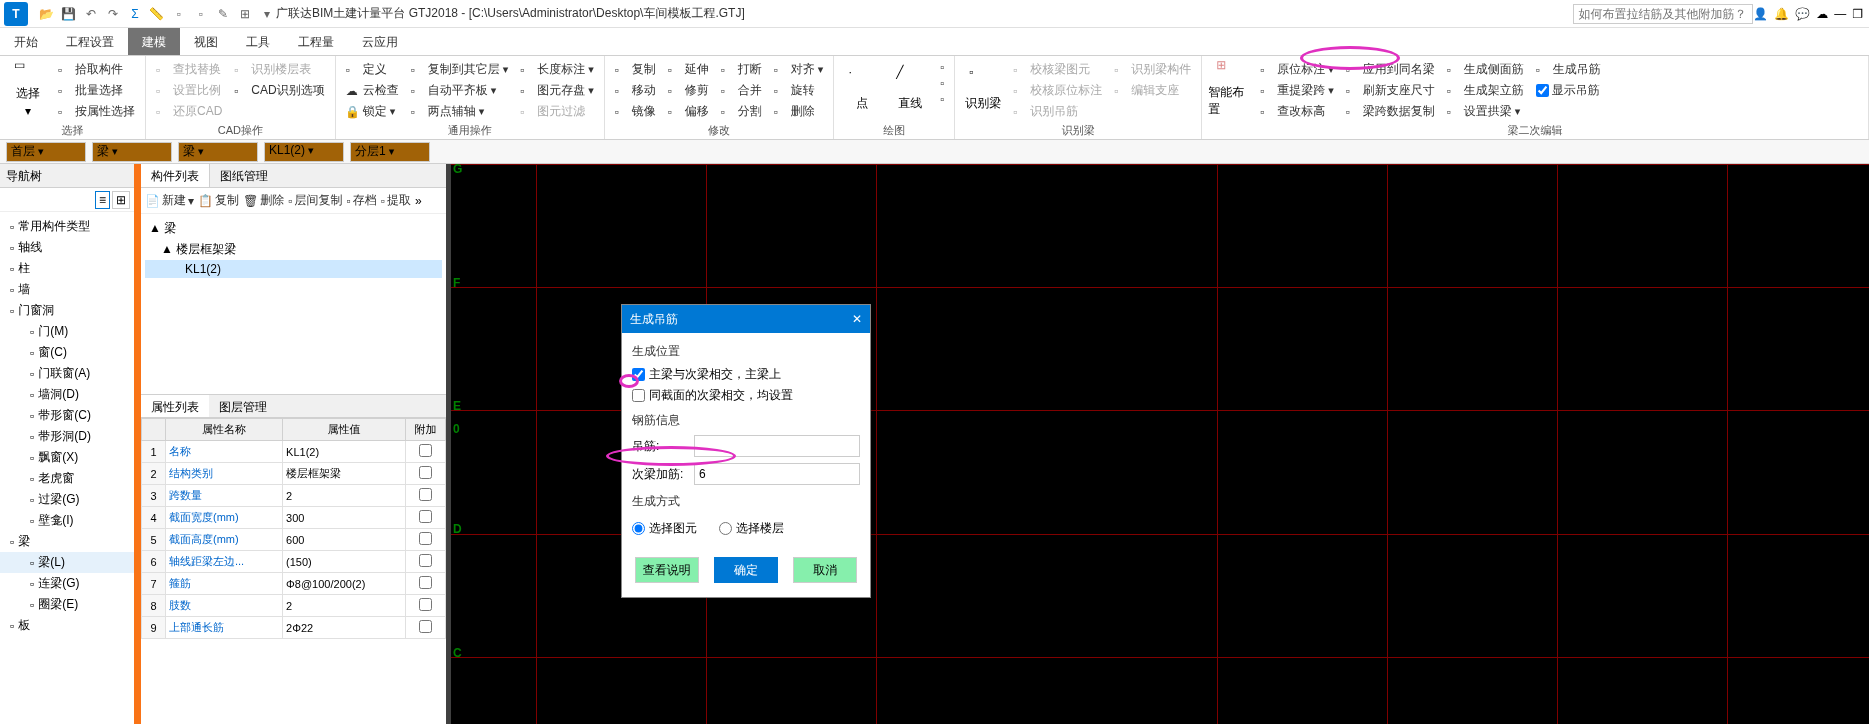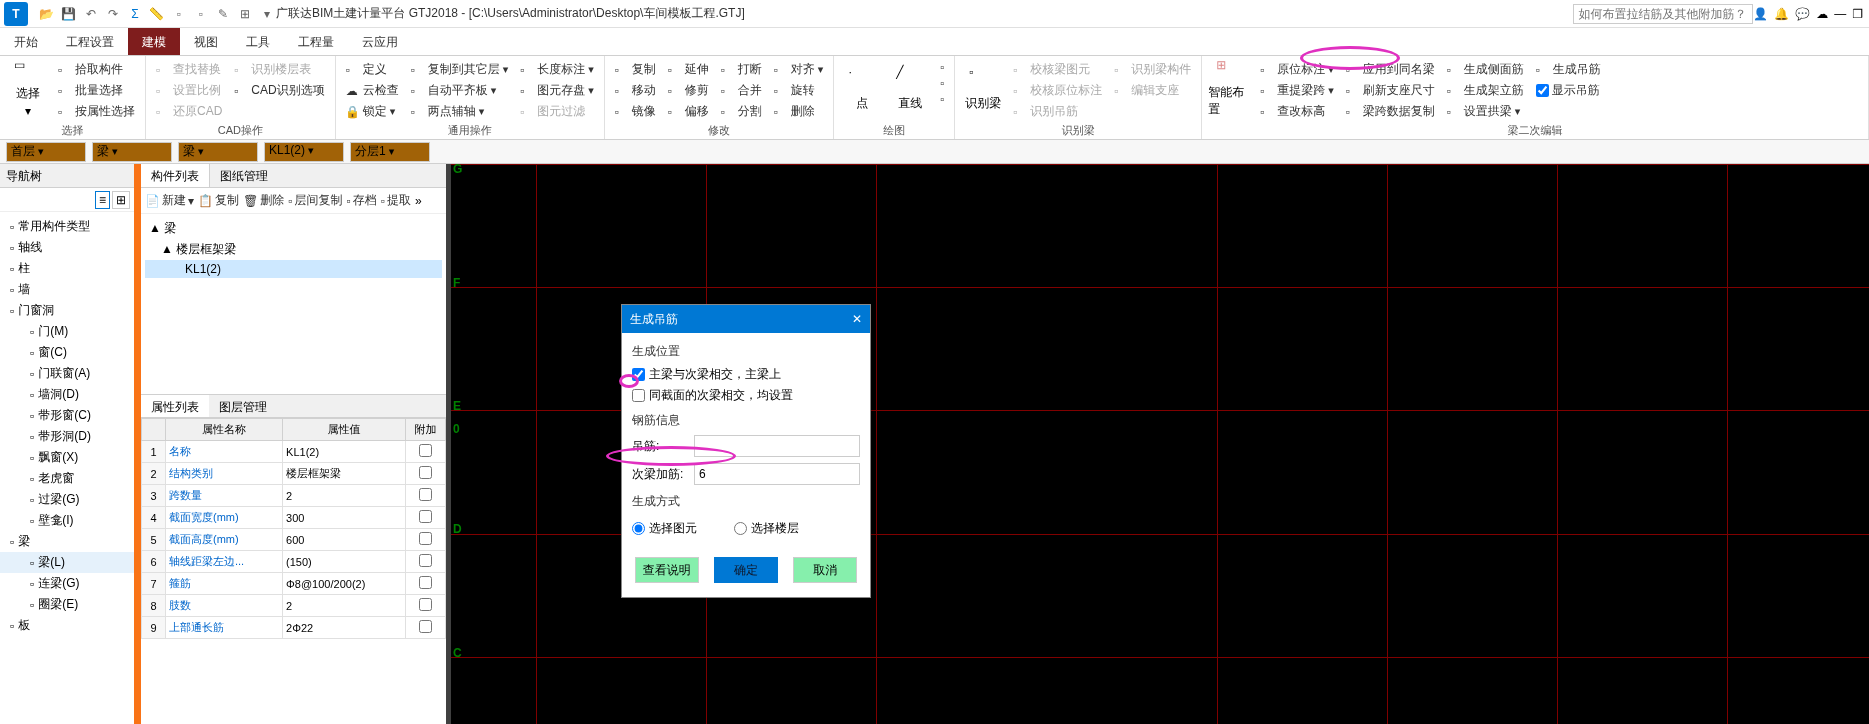--- a/index.html
+++ b/index.html
@@ -6,21 +6,21 @@
 body{background:#f0f0f0;overflow:hidden;}
 .title-bar{height:28px;background:#fff;display:flex;align-items:center;border-bottom:1px solid #e0e0e0;}
 .title-bar .logo{width:24px;height:24px;background:#0078d4;margin:0 4px;border-radius:3px;display:flex;align-items:center;justify-content:center;color:#fff;font-weight:bold;}
 .title-bar .qat{display:flex;gap:4px;margin-left:6px;}
 .title-bar .qat .qbtn{width:18px;height:18px;display:flex;align-items:center;justify-content:center;color:#666;}
 .title-bar .title{flex:1;text-align:left;color:#333;}
 .title-bar .win-ctrl{display:flex;gap:6px;margin-right:6px;align-items:center;}
 .title-bar .searchbox{border:1px solid #ccc;height:20px;width:180px;padding:0 4px;color:#aaa;}
 .menu-bar{height:28px;background:#fff;display:flex;border-bottom:1px solid #d0d0d0;}
 .menu-bar .tab{padding:0 14px;line-height:28px;color:#333;cursor:pointer;}
-.menu-bar .tab.active{background:#7f1d1d;color:#fff;}
+.menu-bar .tab.active{background:#737373;color:#fff;}
 .ribbon{height:84px;background:#fff;display:flex;border-bottom:1px solid #d0d0d0;}
 .rgroup{border-right:1px solid #e0e0e0;padding:2px 6px 0 6px;display:flex;flex-direction:column;}
 .rgroup .rbody{flex:1;display:flex;gap:4px;}
 .rgroup .rtitle{text-align:center;font-size:11px;color:#555;height:16px;}
 .rcol{display:flex;flex-direction:column;gap:2px;padding:2px;}
 .rbtn{display:flex;align-items:center;gap:3px;padding:1px 2px;color:#333;white-space:nowrap;font-size:11px;}
 .rbtn .ic{width:14px;height:14px;display:inline-block;}
 .rbtn.dis{color:#aaa;}
 .bigbtn{display:flex;flex-direction:column;align-items:center;justify-content:center;width:44px;height:60px;gap:2px;font-size:11px;}
 .bigbtn .ic{width:28px;height:28px;}
@@ -63,21 +63,21 @@
 .dialog .dhd{height:28px;background:#0078d4;color:#fff;display:flex;align-items:center;justify-content:space-between;padding:0 8px;}
 .dialog .dbd{padding:10px;}
 .dialog .sect{margin-bottom:8px;}
 .dialog .sect .st{color:#333;margin-bottom:6px;font-size:12px;}
 .dialog label{display:flex;align-items:center;gap:4px;margin:4px 0;font-size:12px;}
 .dialog .inrow{display:flex;align-items:center;gap:6px;margin:6px 0;}
 .dialog .inrow span{width:56px;font-size:12px;}
 .dialog input[type=text]{flex:1;border:1px solid #ccc;height:22px;padding:0 4px;}
 .dialog .btns{display:flex;justify-content:space-around;padding:8px 0 4px 0;gap:10px;}
 .dialog .btns button{min-width:64px;height:26px;border:1px solid #ccc;background:#86efac;font-size:12px;}
-.dialog .btns button.pri{background:#0078d4;color:#0f172a;border-color:#0078d4;}
+.dialog .btns button.pri{background:#0078d4;color:#ffffff;border-color:#0078d4;}
 .annot{position:absolute;border:3px solid #e030c0;border-radius:50%;pointer-events:none;}
 </style>
 </head>
 <body>
 
 <div class="title-bar">
   <div class="logo">T</div>
   <div class="qat">
     <span class="qbtn">📂</span>
     <span class="qbtn">💾</span>
@@ -595,21 +595,21 @@
               <span>吊筋:</span>
               <input type="text" style="">
             </div>
           <div class="inrow">
               <span>次梁加筋:</span>
               <input type="text" value="6" style="">
             </div>
         </div>
         <div class="sect">
           <div class="st">生成方式</div>
-          <div style="display:flex;gap:37px">
+          <div style="display:flex;gap:22px">
             <label>
                 <input type="radio" name="gm" checked="" style="">
                 <span>选择图元</span>
               </label>
             <label>
                 <input type="radio" name="gm" style="">
                 <span>选择楼层</span>
               </label>
           </div>
         </div>

